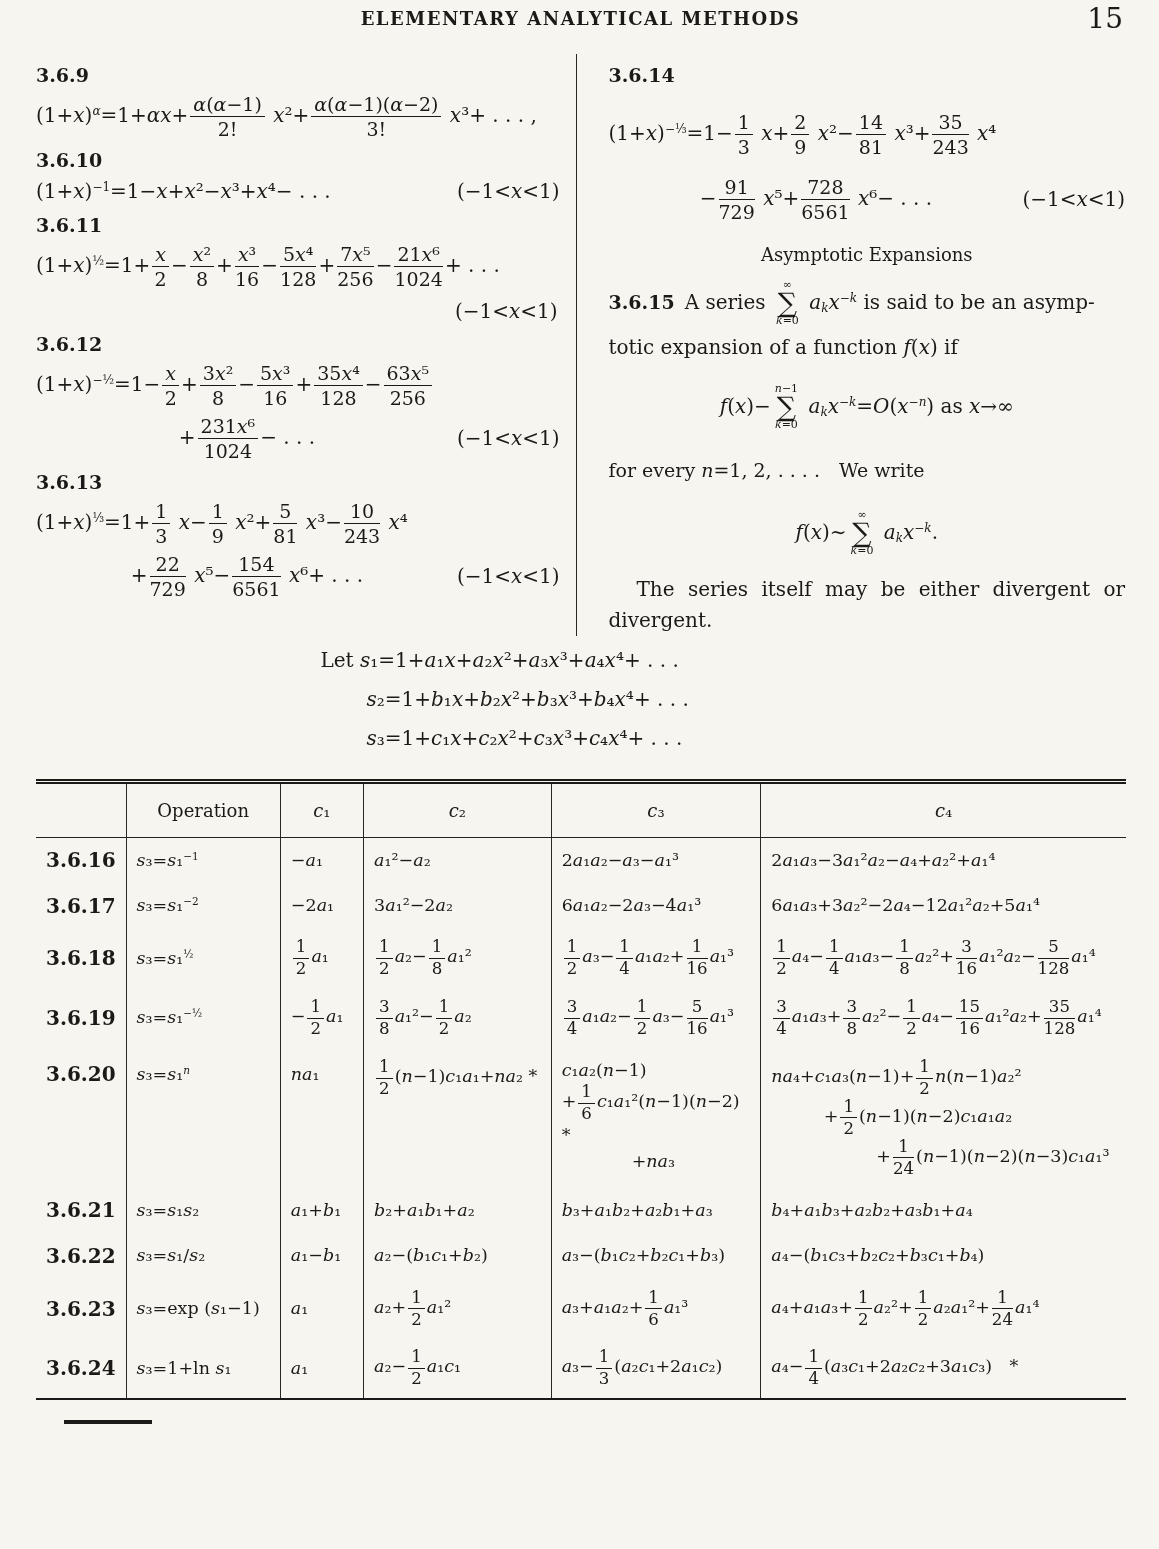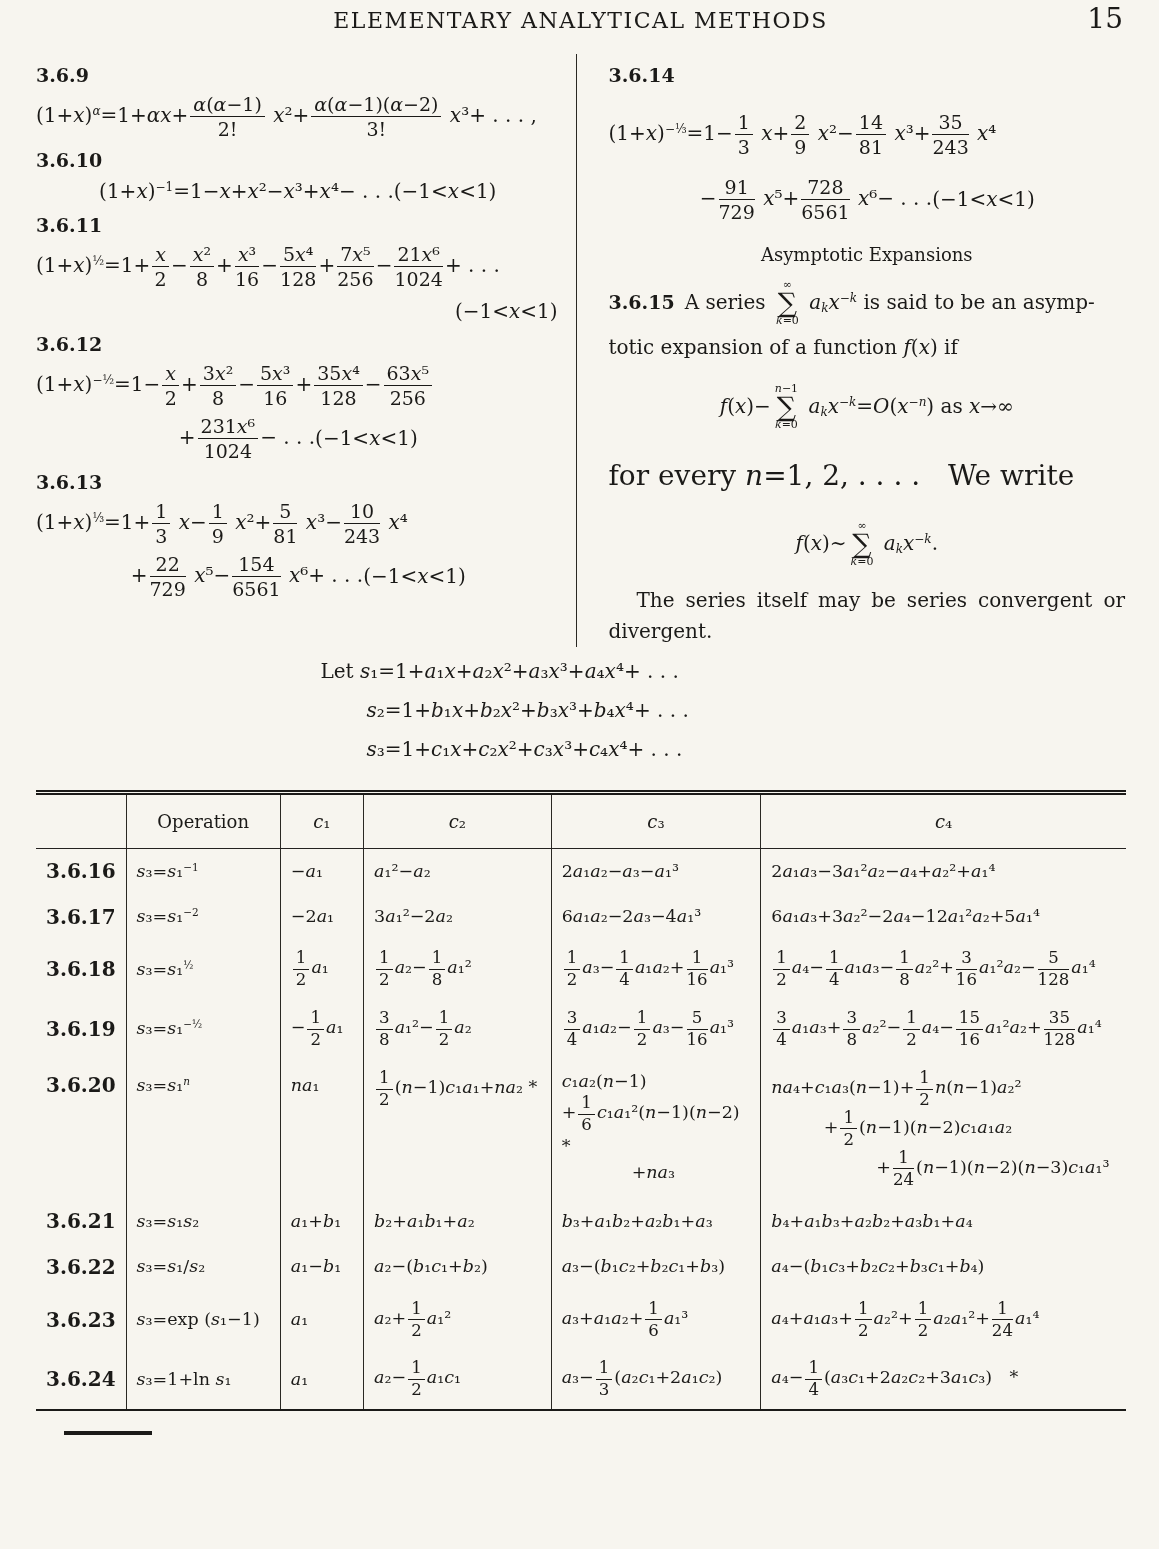--- a/index.html
+++ b/index.html
@@ -5,48 +5,48 @@
   html,body{margin:0;padding:0;}
   body{
     width:1159px;height:1549px;overflow:hidden;
     background:#f7f5ef;color:#1b1a18;
     font-family:"DejaVu Serif","Liberation Serif",serif;
     -webkit-font-smoothing:antialiased;
   }
   .sheet{padding:8px 34px 0 36px;position:relative;}
   
   .phead{position:relative;text-align:center;height:36px;}
-  .ptitle{font-weight:normal;font-size:22px;letter-spacing:1.5px;}
+  .ptitle{font-weight:bold;font-size:18px;letter-spacing:1.5px;}
   .pnum{position:absolute;right:2px;top:-6px;font-size:28px;}
   
   .cols{display:grid;grid-template-columns:1fr 1fr;margin-top:10px;gap:8px;}
   .colL{border-right:1.6px solid #2a2823;padding-right:16px;}
   .colR{padding-left:24px;}
   .eqnum{font-weight:bold;font-size:19px;margin:10px 0 2px;}
   .eq{font-size:20px;line-height:1.25;margin:8px 0;}
-  .eqrow{display:flex;justify-content:center;align-items:center;}
+  .eqrow{display:flex;justify-content:space-between;align-items:center;}
   .eqrow .sp{flex:0 0 1px;}
   .range{white-space:nowrap;}
   .rlined{text-align:right;margin:10px 2px 6px 0;font-size:20px;}
   
   .m i{font-style:italic;}
   sup{font-size:0.60em;vertical-align:0.55em;line-height:0;}
   sub{font-size:0.60em;vertical-align:-0.28em;line-height:0;}
   .fr{display:inline-block;text-align:center;vertical-align:middle;line-height:1.08;font-size:0.95em;margin:0 2px;}
   .fr .nu{display:block;border-bottom:1.4px solid #1b1a18;padding:0 3px 1.5px;}
   .fr .de{display:block;padding-top:1.5px;}
   .so{display:inline-flex;flex-direction:column;align-items:center;vertical-align:middle;line-height:1;margin:0 4px;}
   .so .sl{font-size:11px;line-height:1.1;}
   .so .sg{font-size:27px;line-height:0.9;}
   
   .centerhead{font-weight:normal;font-size:18px;text-align:center;margin:22px 0 14px;}
   .para{font-size:20px;line-height:1.95;text-align:justify;margin:6px 0;}
   .para b{font-size:19px;}
   .disp{text-align:center;font-size:20px;margin:16px 0;}
-  .between{font-size:28px;margin:28px 0;}
+  .between{font-size:19px;margin:28px 0;}
   .closing{font-size:20px;line-height:1.55;text-align:justify;margin-top:16px;}
   .indent1{text-indent:28px;}
   
   .opshead{font-weight:bold;font-size:19px;text-align:center;margin:38px 0 14px;}
   .letblock{width:520px;margin:0 auto;font-size:20px;}
   .letline{margin:9px 0;line-height:1.5;}
   .letline.cont{padding-left:46px;}
   
   table.ops{width:1090px;margin:26px auto 0;border-collapse:collapse;
     border-top:5px double #1b1a18;border-bottom:2.4px solid #1b1a18;font-size:17.5px;}
@@ -125,21 +125,21 @@
           </span> <i>a</i><sub><i>k</i></sub><i>x</i><sup>−<i>k</i></sup>=<i>O</i>(<i>x</i><sup>−<i>n</i></sup>) as <i>x</i>→∞</div>
 
       <div class="between m">for every <i>n</i>=1, 2, . . . . We write</div>
 
       <div class="disp m"><i>f</i>(<i>x</i>)∼<span class="so">
             <span class="sl">∞</span>
             <span class="sg">∑</span>
             <span class="sl"><i>k</i>=0</span>
           </span> <i>a</i><sub><i>k</i></sub><i>x</i><sup>−<i>k</i></sup>.</div>
 
-      <div class="closing indent1 m">The series itself may be series convergent or divergent.</div>
+      <div class="closing indent1 m">The series itself may be either divergent or divergent.</div>
     </div>
   </div>
 
   <div class="letblock">
     <div class="letline m">Let <i>s</i>₁=1+<i>a</i>₁<i>x</i>+<i>a</i>₂<i>x</i>²+<i>a</i>₃<i>x</i>³+<i>a</i>₄<i>x</i>⁴+ . . .</div>
     <div class="letline cont m"><i>s</i>₂=1+<i>b</i>₁<i>x</i>+<i>b</i>₂<i>x</i>²+<i>b</i>₃<i>x</i>³+<i>b</i>₄<i>x</i>⁴+ . . .</div>
     <div class="letline cont m"><i>s</i>₃=1+<i>c</i>₁<i>x</i>+<i>c</i>₂<i>x</i>²+<i>c</i>₃<i>x</i>³+<i>c</i>₄<i>x</i>⁴+ . . .</div>
   </div>
 
   <table class="ops">

